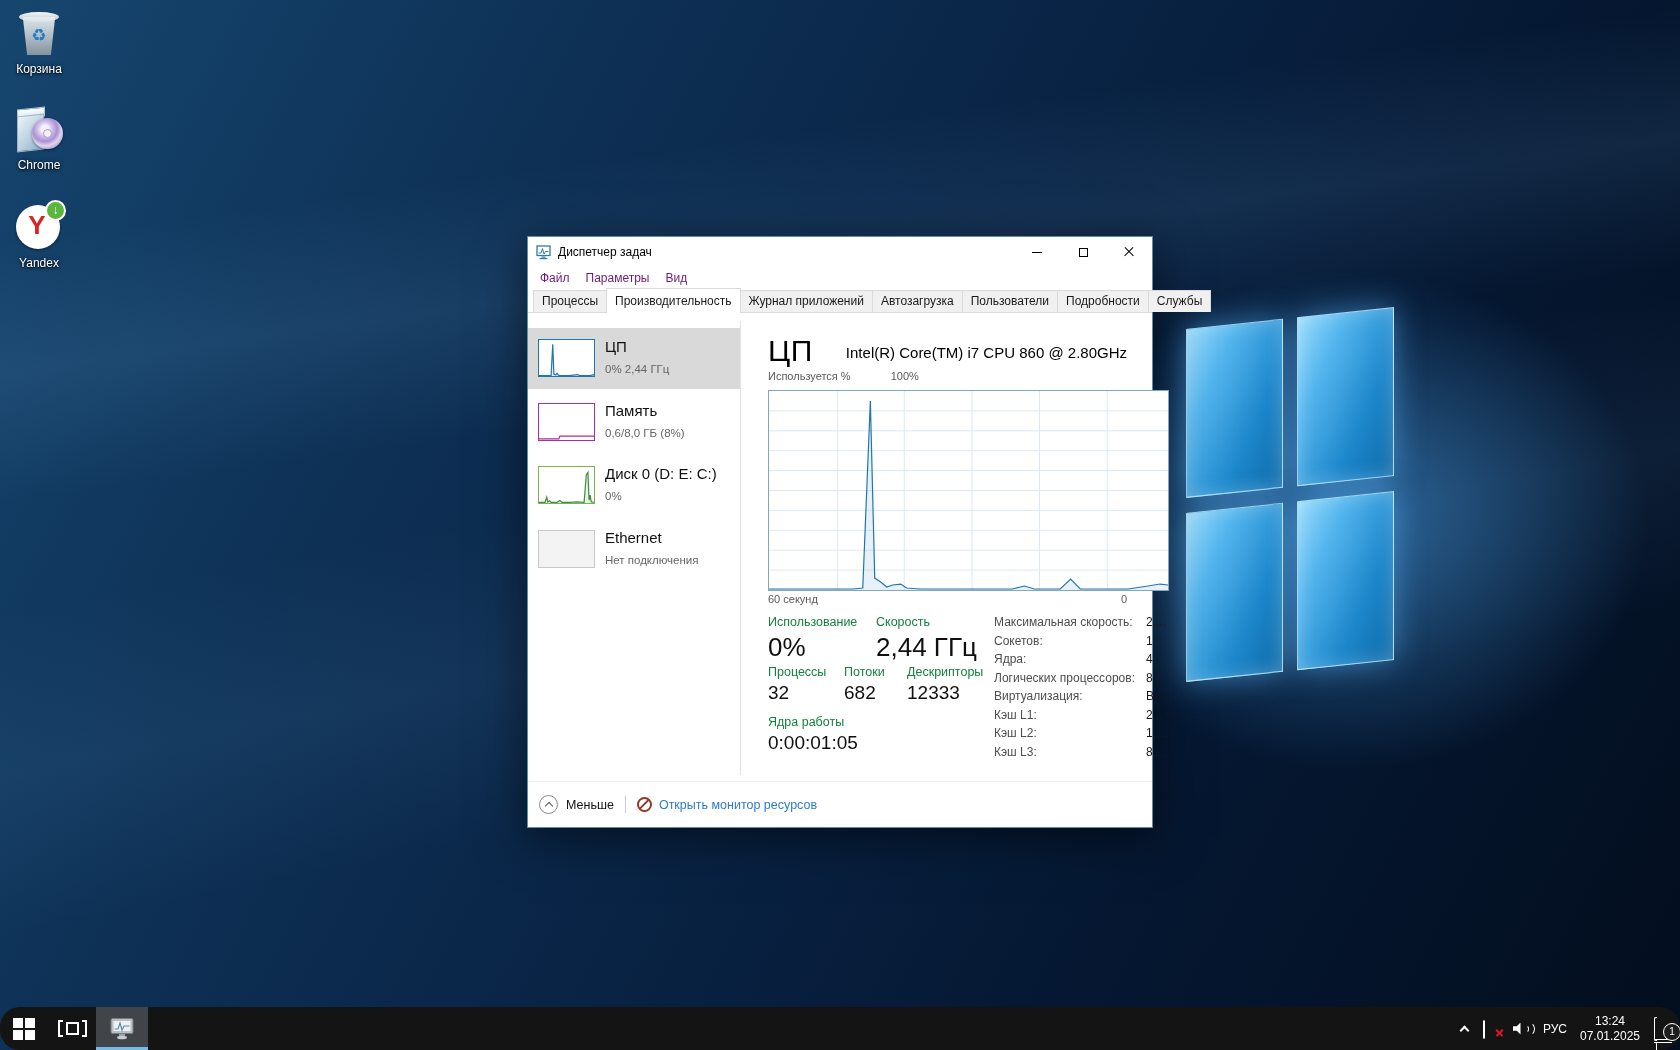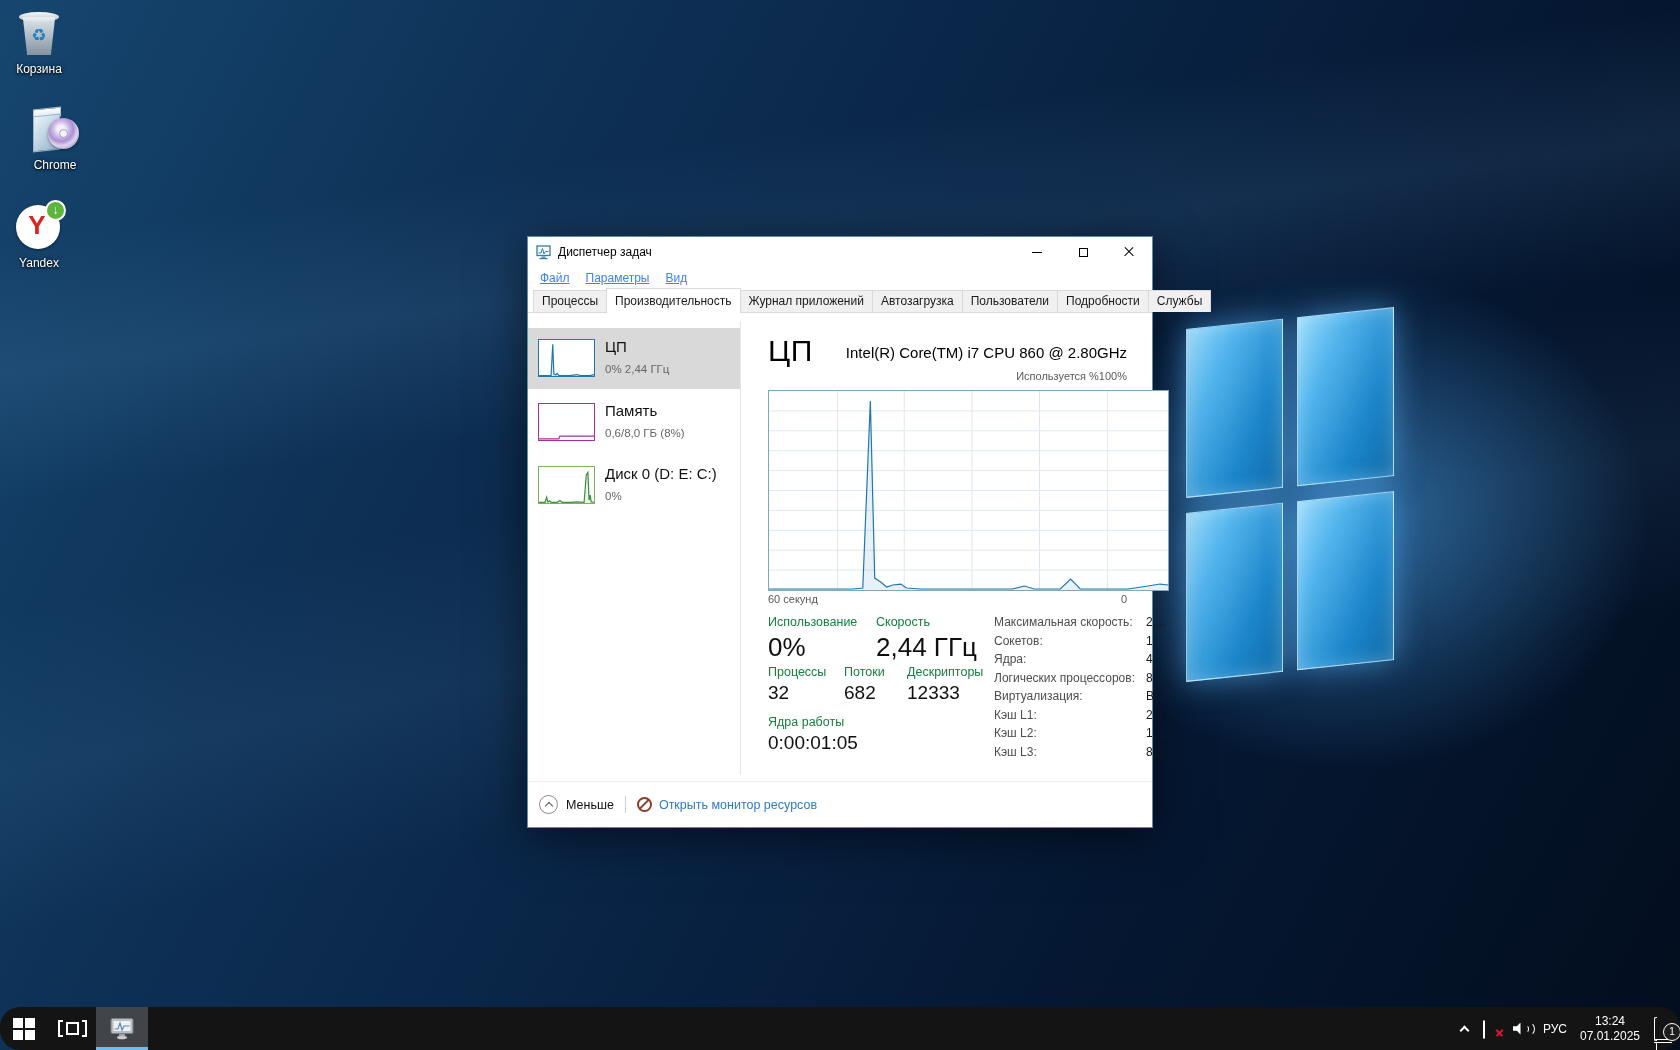--- a/index.html
+++ b/index.html
@@ -60,43 +60,43 @@
   .caption-btns { position:absolute; right:0; top:0; height:30px; display:flex; }
   .cbtn { width:46px; height:30px; display:flex; align-items:center; justify-content:center; position:relative; }
   .glyph-min { width:10px; height:1px; background:#000; }
   .glyph-max { width:9px; height:9px; border:1px solid #000; }
   .glyph-close { position:relative; width:12px; height:12px; }
   .glyph-close i { position:absolute; left:0; top:5px; width:12px; height:1.4px; background:#000; display:block; }
   .glyph-close i:first-child { transform:rotate(45deg); }
   .glyph-close i:last-child { transform:rotate(-45deg); }
 
   .menubar { position:absolute; left:0; top:30px; right:0; height:22px; display:flex; align-items:center; padding-left:4px; }
-  .menu-item { padding:3px 8px; color:#3b82f6;text-decoration:underline; }
+  .menu-item { padding:3px 8px; color:#701a75; }
 
   .tabstrip { position:absolute; left:0; top:52px; right:0; height:24px; display:flex; align-items:flex-end;
     padding-left:5px; border-bottom:1px solid #d9d9d9; }
   .tab { background:#f0f0f0; border:1px solid #d9d9d9; border-bottom:none; padding:3px 8px 4px;
     margin-right:-1px; color:#1a1a1a; white-space:nowrap; position:relative; }
   .tab.active { background:#fff; padding-top:5px; z-index:2; }
   .tab.active::after { content:""; position:absolute; left:0; right:0; bottom:-1px; height:1px; background:#fff; }
 
   .sidebar { position:absolute; left:0; top:84px; width:213px; bottom:52px; border-right:1px solid #e4e4e4; padding-top:7px; }
   .side-item { position:relative; height:61px; margin-bottom:2.5px; cursor:default; }
   .side-item.selected { background:#d9d9d9; }
   .thumb { position:absolute; left:10px; top:11px; width:57px; height:38px; background:#fff;
     border:1px solid #999; display:block; }
   .side-text { position:absolute; left:77px; top:10px; right:4px; }
   .side-title { font-size:15px; color:#111; white-space:nowrap; }
   .side-sub { font-size:11.5px; color:#666; margin-top:8px; white-space:nowrap; }
 
   .main { position:absolute; left:214px; top:84px; right:0; bottom:46px; }
   .cpu-head { position:absolute; left:26px; top:13px; font-size:30px; font-weight:300; color:#000; letter-spacing:.5px; }
   .cpu-name { position:absolute; right:25px; top:23px; font-size:15px; color:#000; }
-  .g-top { position:absolute; left:9px; right:25px; top:49px; display:flex; justify-content:flex-end;
-    font-size:11px; color:#595959; }
+  .g-top { position:absolute; left:26px; right:25px; top:49px; display:flex; justify-content:flex-start;
+    font-size:11px; color:#595959;gap:40px; }
   .bigchart { position:absolute; left:26px; top:69px; width:401px; height:201px; background:#fff; border:1px solid #7fa8bd; display:block; }
   .g-bottom { position:absolute; left:26px; right:25px; top:272px; display:flex; justify-content:space-between;
     font-size:11px; color:#595959; }
 
   .stat-label { font-size:12.5px; color:#15803d; }
   .stat-big { font-size:26px; font-weight:300; color:#0f0f0f; margin-top:3px; }
   .stat-mid { font-size:19px; font-weight:300; color:#0f0f0f; margin-top:3px; }
   .st-usage { position:absolute; left:26px; top:294px; }
   .st-speed { position:absolute; left:134px; top:294px; }
   .st-proc  { position:absolute; left:26px; top:344px; }
@@ -180,21 +180,21 @@
 
   <div class="desk-col">
     <div class="desk-item" style="top:2px;">
       <div class="desk-art">
         <div class="rb-rim"></div>
           <div class="rb-body"></div>
           <div class="rb-glyph">♻</div>
       </div>
       <div class="desk-label">Корзина</div>
     </div>
-    <div class="desk-item" style="top:98px;margin-left:16px;">
+    <div class="desk-item" style="top:98px;">
       <div class="desk-art">
         <div class="ch-flap"></div>
           <div class="ch-box"></div>
           <div class="ch-cd">
             <div class="ch-hole"></div>
           </div>
       </div>
       <div class="desk-label">Chrome</div>
     </div>
     <div class="desk-item" style="top:196px;">
@@ -269,20 +269,27 @@
         </div>
       </div>
       <div class="side-item">
         <svg class="thumb" viewBox="0 0 100 100" preserveAspectRatio="none" style="border-color: rgb(121, 179, 86);">
             <polygon points="0,100 0,98 11,98 14,84 16,97 19,94 22,98 33,98 38,93 42,98 58,98 68,97 82,98 86,22 89,15 91,92 93,78 95,97 100,98 100,100" fill="rgba(62,142,60,0.10)" stroke="none"></polygon>
             <polyline points="0,98 11,98 14,84 16,97 19,94 22,98 33,98 38,93 42,98 58,98 68,97 82,98 86,22 89,15 91,92 93,78 95,97 100,98" fill="none" stroke="#3e8e3c" stroke-width="1.2" vector-effect="non-scaling-stroke"></polyline>
           </svg>
         <div class="side-text">
           <div class="side-title">Диск 0 (D: E: C:)</div>
           <div class="side-sub">0%</div>
+        </div>
+      </div>
+      <div class="side-item">
+        <svg class="thumb" viewBox="0 0 100 100" preserveAspectRatio="none" style="border-color: rgb(200, 200, 200); background: rgb(243, 243, 243);"></svg>
+        <div class="side-text">
+          <div class="side-title">Ethernet</div>
+          <div class="side-sub">Нет подключения</div>
         </div>
       </div>
     </div>
 
     <div class="main">
       <div class="cpu-head">ЦП</div>
       <div class="cpu-name">Intel(R) Core(TM) i7 CPU 860 @ 2.80GHz</div>
       <div class="g-top">
         <span>Используется %</span>
         <span>100%</span>

